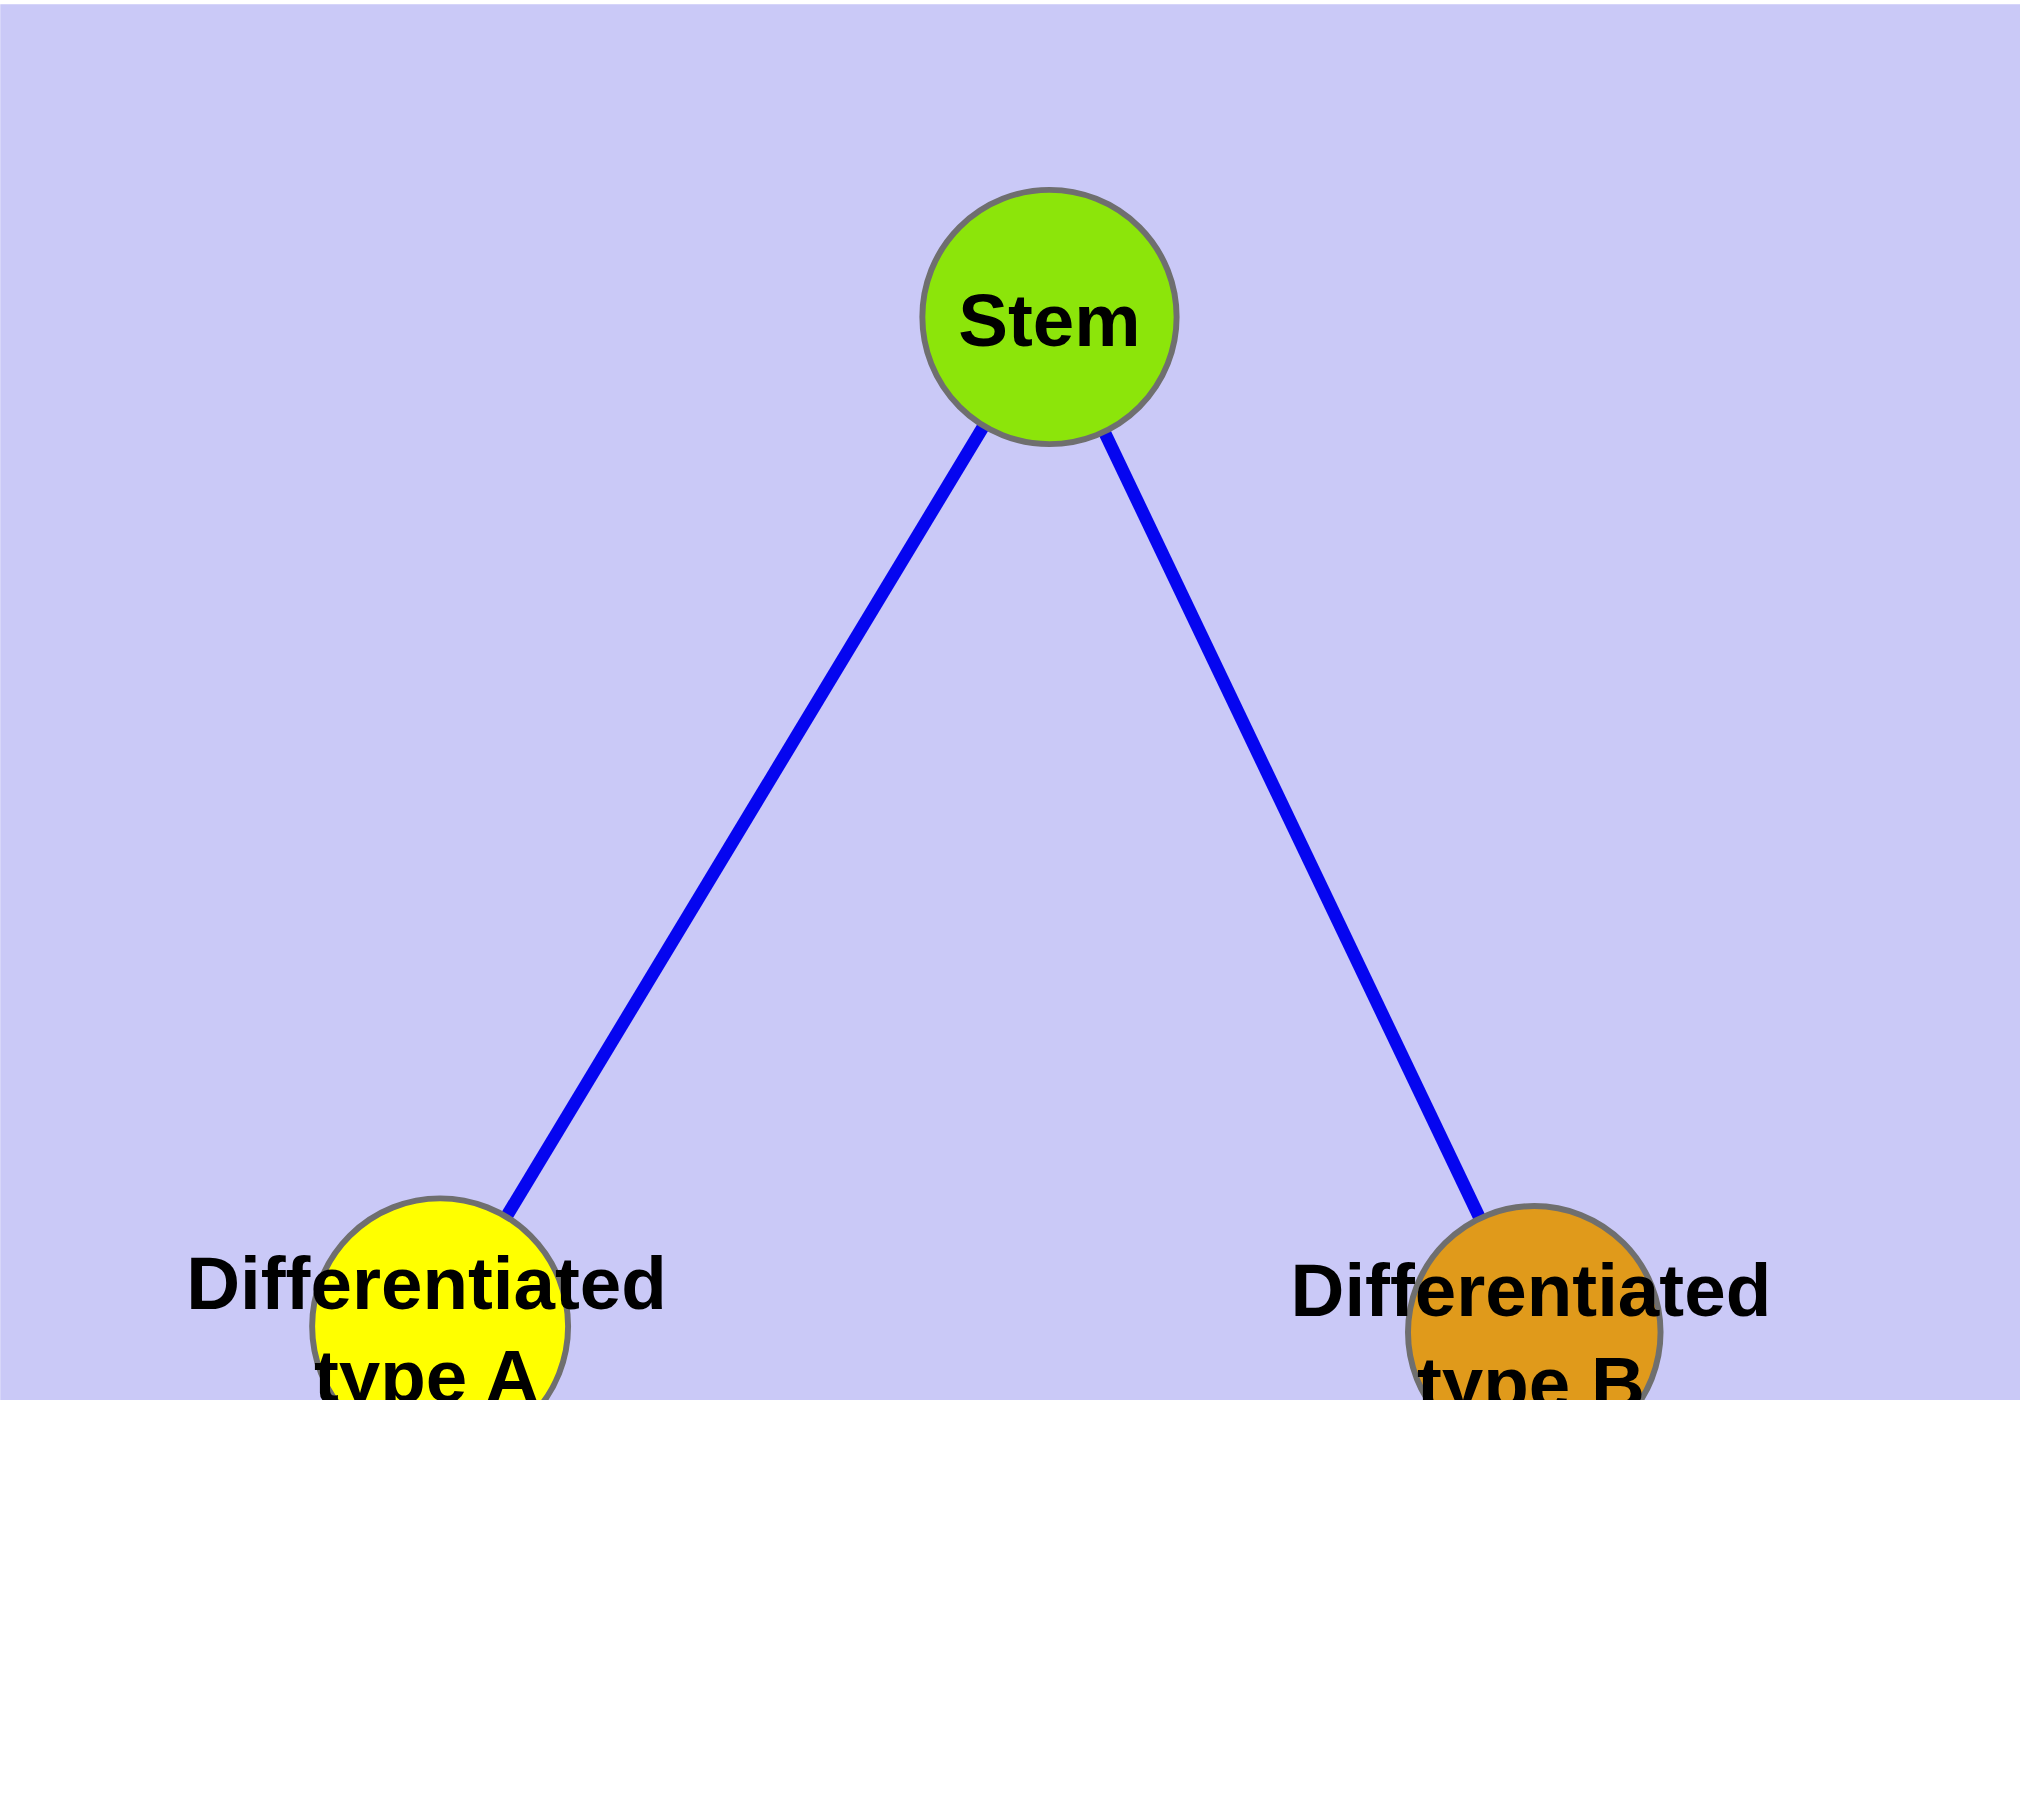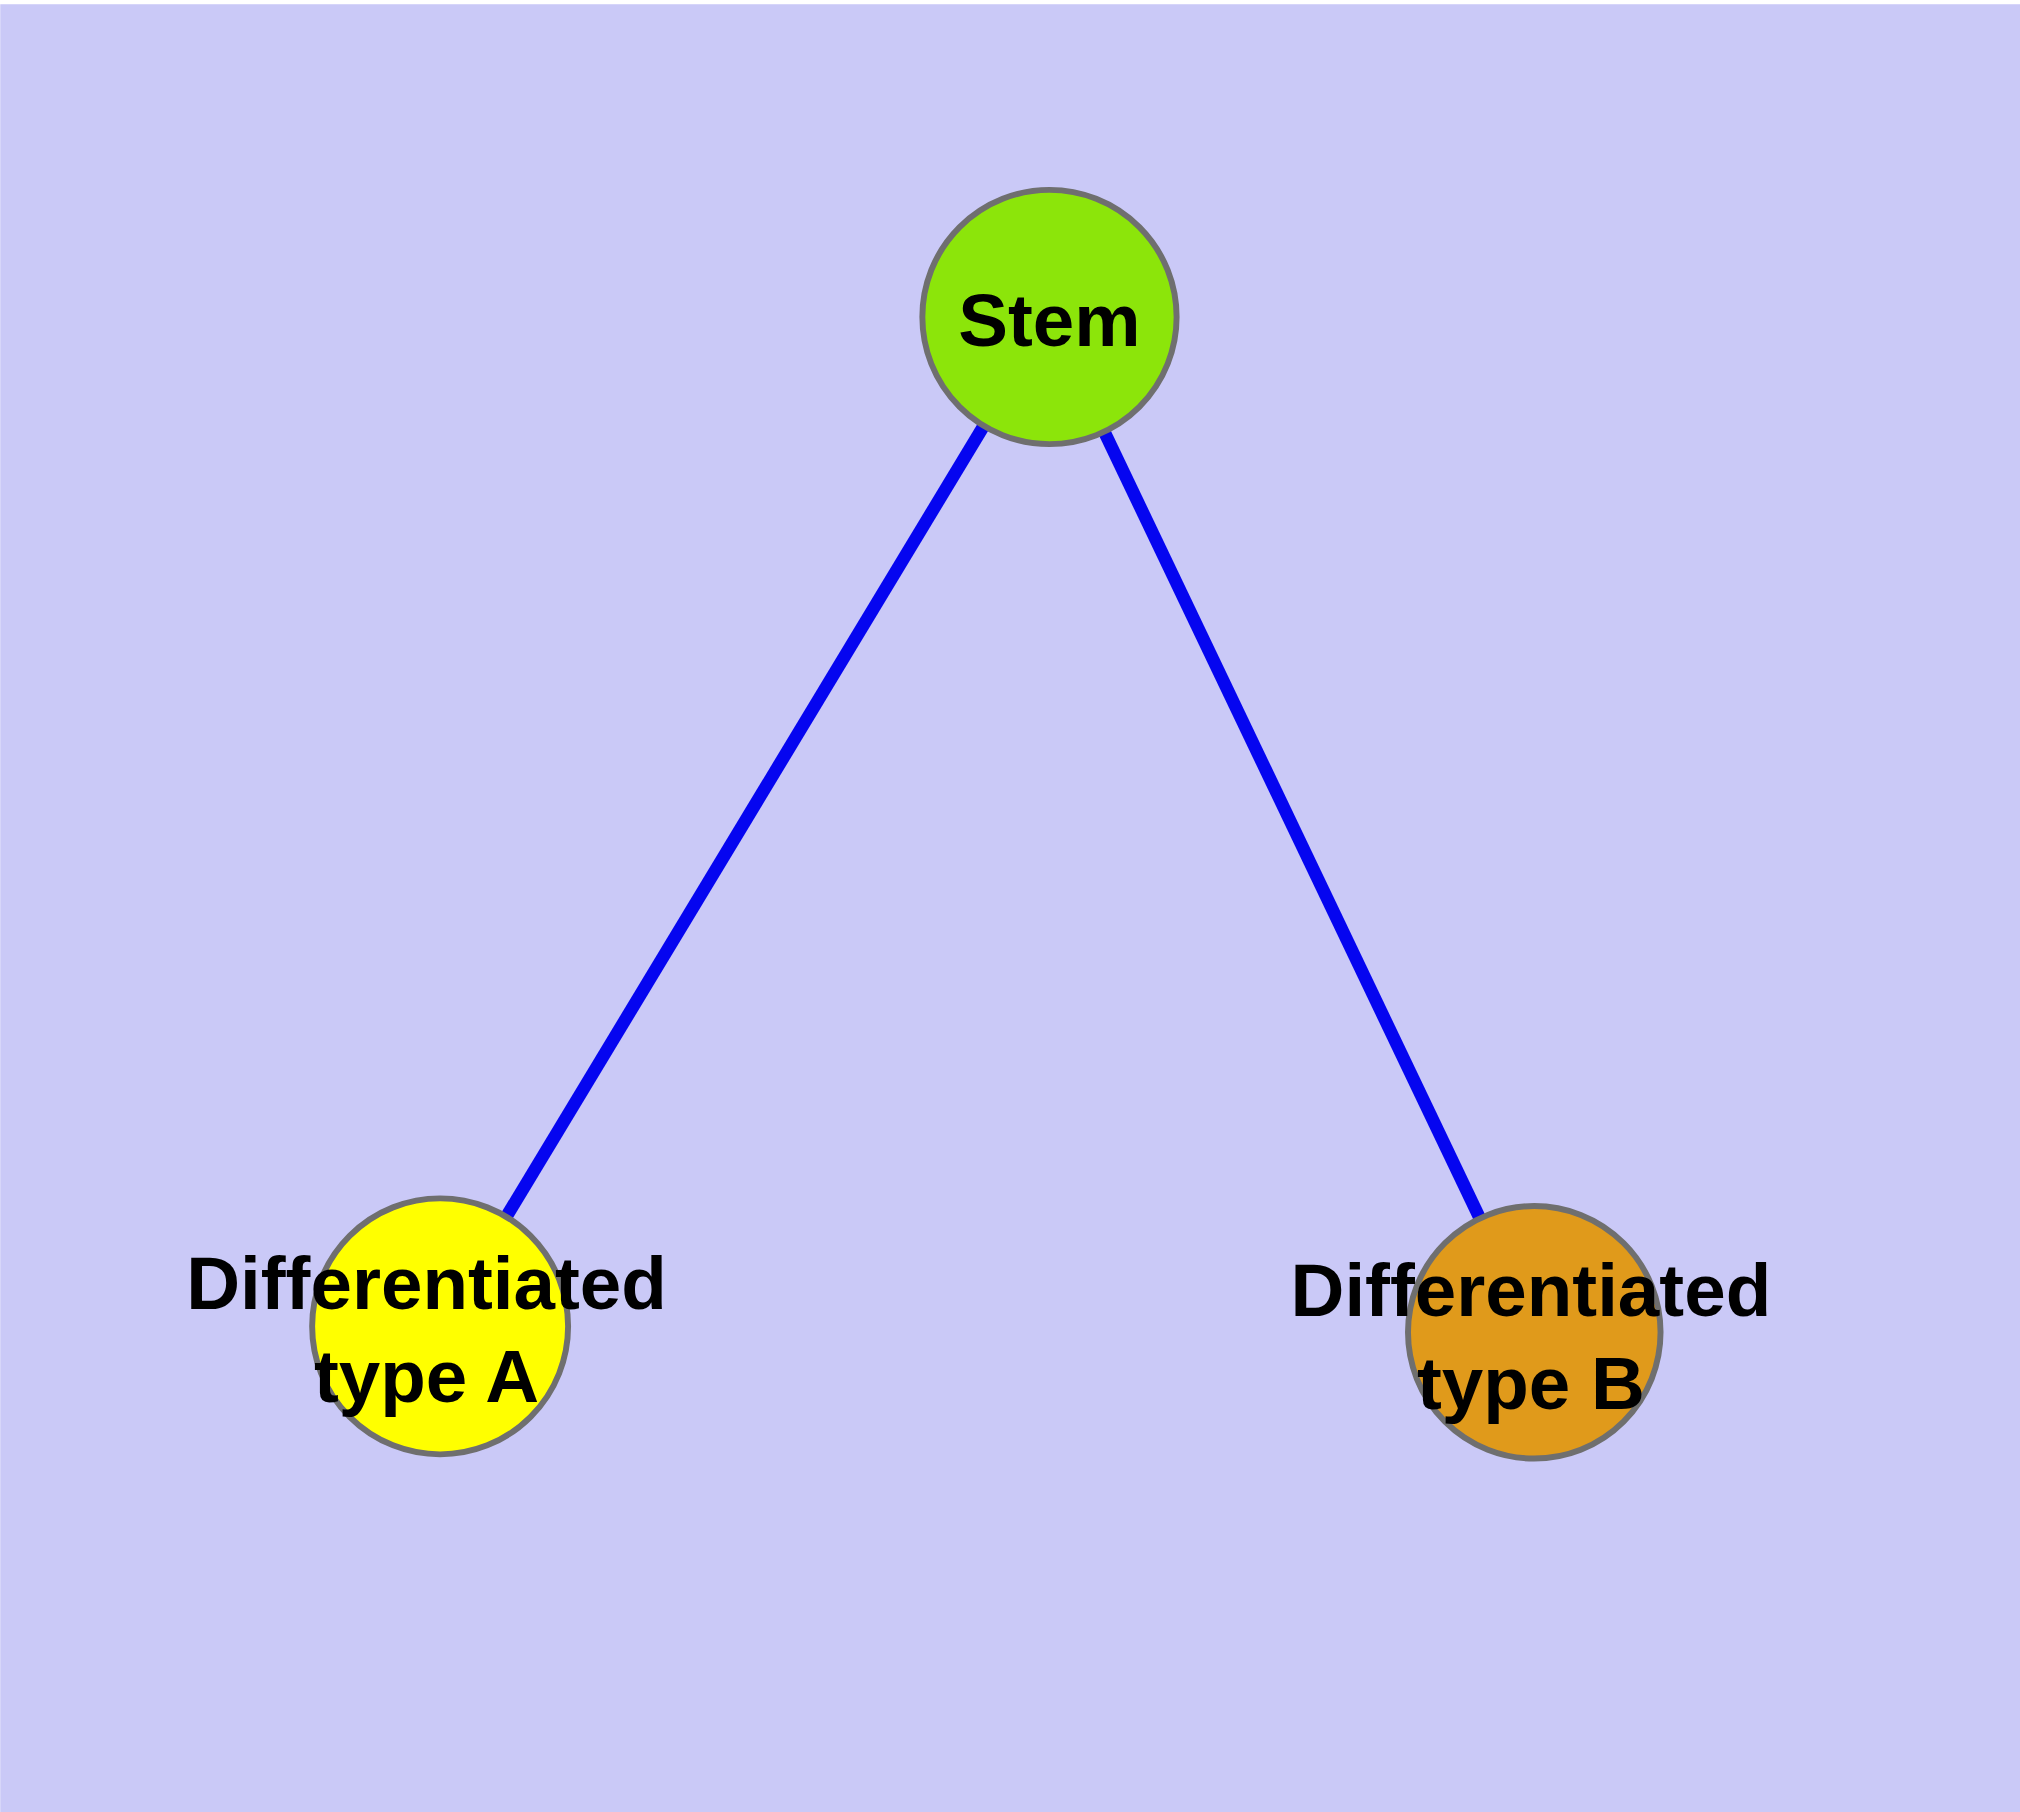--- a/index.html
+++ b/index.html
@@ -3,21 +3,21 @@
 <meta charset="utf-8">
 <style>
   html, body {
     margin: 0;
     padding: 0;
     background: #ffffff;
   }
   .canvas-wrap {
     position: relative;
     width: 2021px;
-    height: 1812px;
+    height: 1400px;
     overflow: hidden;
   }
   svg {
     display: block;
     width: 2021px;
     height: 1812px;
   }
   .edge-line {
     stroke-width: 15px;
     stroke-linecap: butt;

